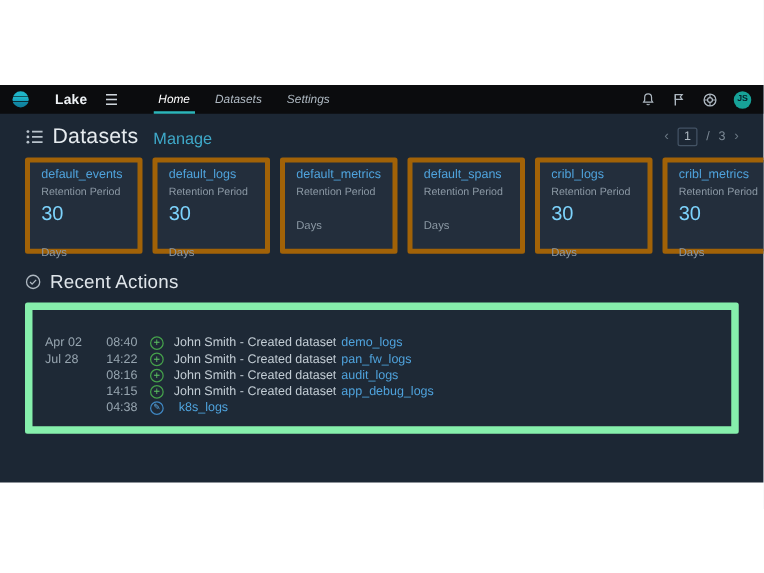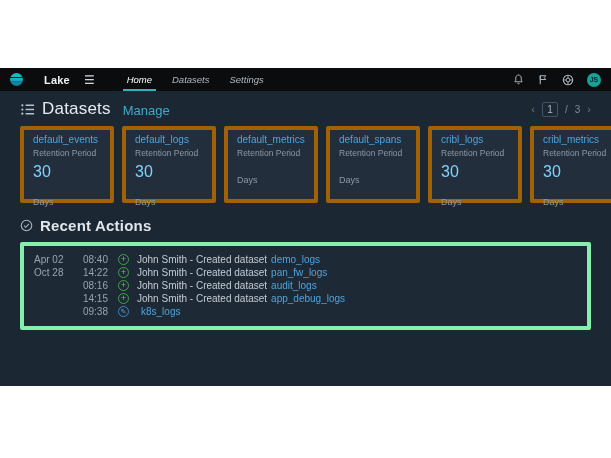--- a/index.html
+++ b/index.html
@@ -35,24 +35,24 @@
 
   
   .cards { display:flex; gap:8px; margin-top:7px; width:700px; }
   .card { flex:none; width:94px; height:77px; background:#232e3c; border:4px solid #a16207; border-radius:2px; padding:4px 9px; cursor:pointer; }
   .card-name { color:#4fa3dd; font-size:10px; white-space:nowrap; overflow:hidden; }
   .card-sub { color:#8c99a5; font-size:8.5px; margin-top:3px; white-space:nowrap; overflow:hidden; }
   .card-value { color:#7dd3fc; font-size:16px; font-weight:normal; margin-top:6px; line-height:1; }
   .card-unit { color:#8c99a5; font-size:9px; margin-top:17px; }
 
   
-  .ra-head { display:flex; align-items:center; margin-top:14px;font-weight:bold; }
+  .ra-head { display:flex; align-items:center; margin-top:14px; }
   .ra-head .check-icon { margin-right:7px; display:flex; }
   .ra-title { color:#dfe5ea; font-size:15px; letter-spacing:.2px; }
-  .ra-panel { margin-top:8px; margin-right:20px; border:4px solid #86efac; border-radius:2px; background:#1e2936; padding:7px 10px 8px 10px; }
+  .ra-panel { margin-top:8px; margin-right:20px; border:6px solid #86efac; border-radius:2px; background:#1e2936; padding:20px 10px 8px 10px; }
   .ra-row { display:flex; align-items:center; height:13px; font-size:10px; }
   .ra-date { width:40px; color:#97a5b0; flex:none; }
   .ra-time { width:34px; color:#97a5b0; flex:none; text-align:right; margin-right:10px; }
   .ra-action-icon { width:11px; height:11px; border-radius:50%; flex:none; margin-right:8px;
     display:flex; align-items:center; justify-content:center; font-size:9px; line-height:1; }
   .ra-action-icon.created { border:1px solid #45a14b; color:#5cc162; }
   .ra-action-icon.updated { border:1px solid #3f87c2; color:#57a4dc; font-size:7px; }
   .ra-text { color:#c3cdd5; white-space:nowrap; }
   .ra-link { color:#4fa3dd; margin-left:4px; cursor:pointer;text-align:right; }
 </style>
@@ -186,21 +186,21 @@
 
           <div class="ra-row">
             <span class="ra-date">Apr 02</span>
             <span class="ra-time">08:40</span>
             <span class="ra-action-icon created">+</span>
             <span class="ra-text">John Smith - Created dataset</span>
             <span class="ra-link">demo_logs</span>
           </div>
 
           <div class="ra-row">
-            <span class="ra-date">Oct 28</span>
+            <span class="ra-date">Jul 28</span>
             <span class="ra-time">14:22</span>
             <span class="ra-action-icon created">+</span>
             <span class="ra-text">John Smith - Created dataset</span>
             <span class="ra-link">pan_fw_logs</span>
           </div>
 
           <div class="ra-row">
             <span class="ra-date"></span>
             <span class="ra-time">08:16</span>
             <span class="ra-action-icon created">+</span>
@@ -211,21 +211,21 @@
           <div class="ra-row">
             <span class="ra-date"></span>
             <span class="ra-time">14:15</span>
             <span class="ra-action-icon created">+</span>
             <span class="ra-text">John Smith - Created dataset</span>
             <span class="ra-link">app_debug_logs</span>
           </div>
 
           <div class="ra-row">
             <span class="ra-date"></span>
-            <span class="ra-time">09:38</span>
+            <span class="ra-time">04:38</span>
             <span class="ra-action-icon updated">✎</span>
             <span class="ra-link">k8s_logs</span>
           </div>
         </div>
 
     </div>
   </div>
 </div>
 
 </body></html>

